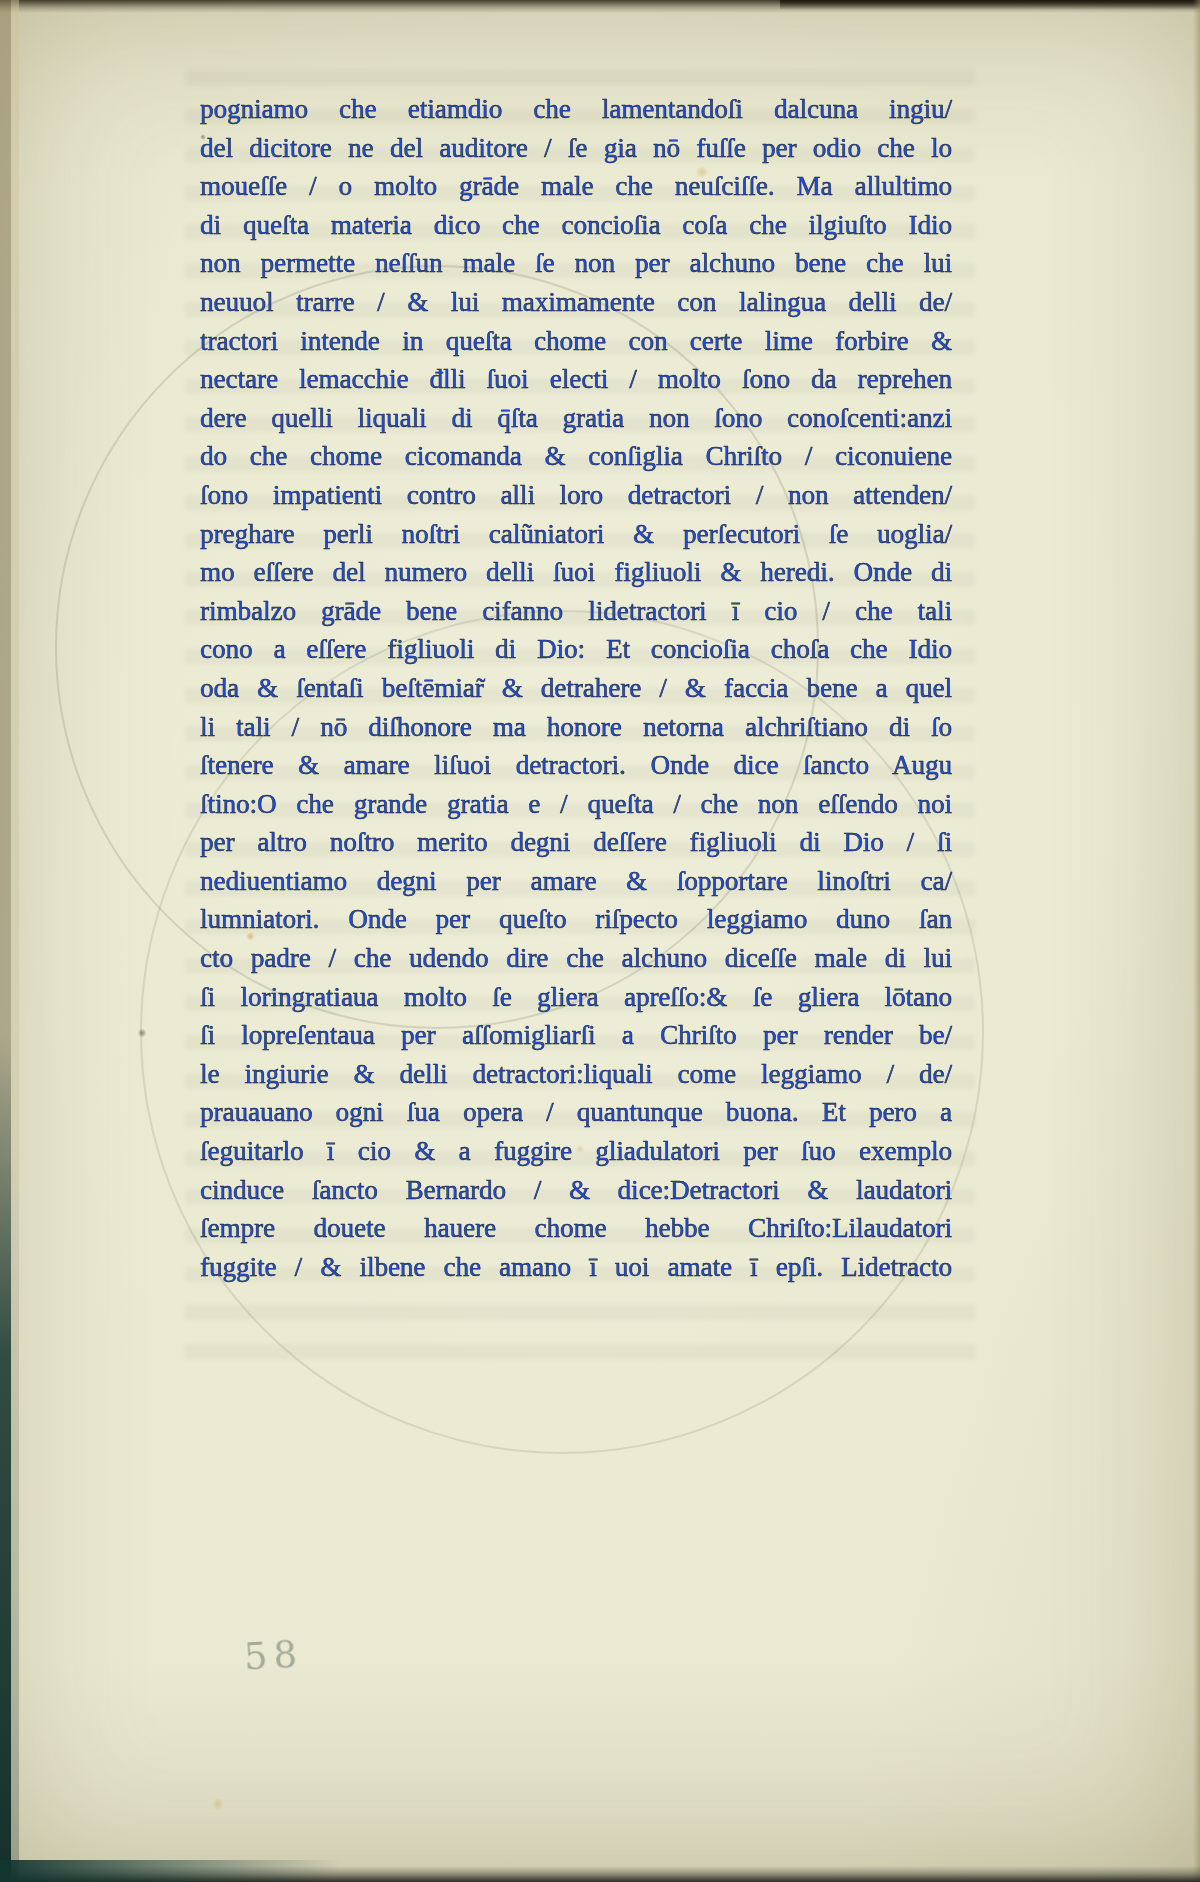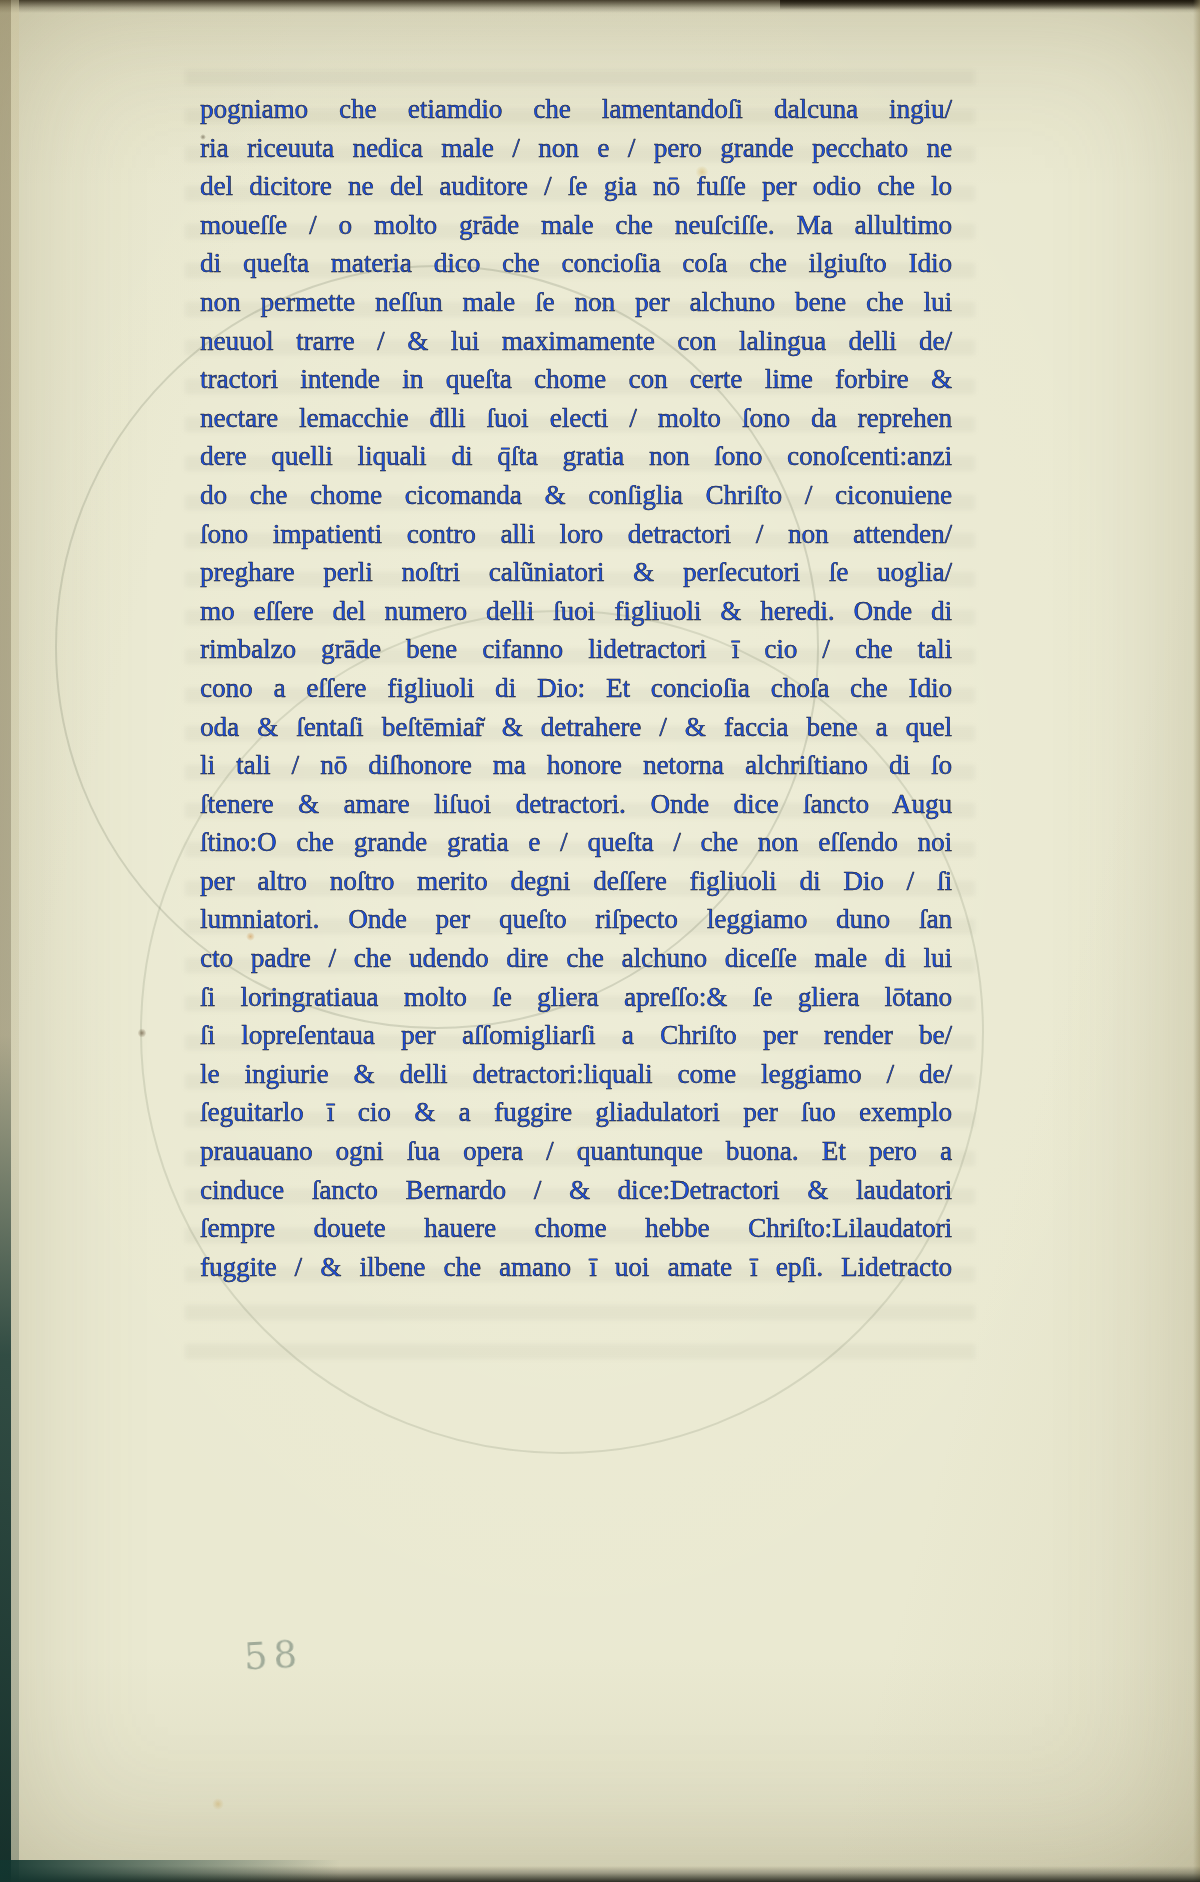--- a/index.html
+++ b/index.html
@@ -88,45 +88,45 @@
 
 <div class="speck s1"></div>
 <div class="speck s2"></div>
 <div class="speck s3"></div>
 <div class="speck s4"></div>
 <div class="speck s5"></div>
 <div class="speck s6"></div>
 
 <div class="textblock">
   <div class="line">pogniamo che etiamdio che lamentandoſi dalcuna ingiu/</div>
-  <div class="line">ria riceuuta nedica male / non e / pero grande pecchato ne</div>
   <div class="line">del dicitore ne del auditore / ſe gia nō fuſſe per odio che lo</div>
   <div class="line">moueſſe / o molto grāde male che neuſciſſe. Ma allultimo</div>
   <div class="line">di queſta materia dico che concioſia coſa che ilgiuſto Idio</div>
   <div class="line">non permette neſſun male ſe non per alchuno bene che lui</div>
   <div class="line">neuuol trarre / &amp; lui maximamente con lalingua delli de/</div>
   <div class="line">tractori intende in queſta chome con certe lime forbire &amp;</div>
   <div class="line">nectare lemacchie đlli ſuoi electi / molto ſono da reprehen</div>
   <div class="line">dere quelli liquali di q̄ſta gratia non ſono conoſcenti:anzi</div>
   <div class="line">do che chome cicomanda &amp; conſiglia Chriſto / ciconuiene</div>
   <div class="line">ſono impatienti contro alli loro detractori / non attenden/</div>
   <div class="line">preghare perli noſtri calũniatori &amp; perſecutori ſe uoglia/</div>
   <div class="line">mo eſſere del numero delli ſuoi figliuoli &amp; heredi. Onde di</div>
   <div class="line">rimbalzo grāde bene cifanno lidetractori ī cio / che tali</div>
   <div class="line">cono a eſſere figliuoli di Dio: Et concioſia choſa che Idio</div>
   <div class="line">oda &amp; ſentaſi beſtēmiar̃ &amp; detrahere / &amp; faccia bene a quel</div>
   <div class="line">li tali / nō diſhonore ma honore netorna alchriſtiano di ſo</div>
   <div class="line">ſtenere &amp; amare liſuoi detractori. Onde dice ſancto Augu</div>
   <div class="line">ſtino:O che grande gratia e / queſta / che non eſſendo noi</div>
   <div class="line">per altro noſtro merito degni deſſere figliuoli di Dio / ſi</div>
+  <div class="line">nediuentiamo degni per amare &amp; ſopportare linoſtri ca/</div>
   <div class="line">lumniatori. Onde per queſto riſpecto leggiamo duno ſan</div>
   <div class="line">cto padre / che udendo dire che alchuno diceſſe male di lui</div>
   <div class="line">ſi loringratiaua molto ſe gliera apreſſo:&amp; ſe gliera lōtano</div>
   <div class="line">ſi lopreſentaua per aſſomigliarſi a Chriſto per render be/</div>
   <div class="line">le ingiurie &amp; delli detractori:liquali come leggiamo / de/</div>
+  <div class="line">prauauano ogni ſua opera / quantunque buona. Et pero a</div>
   <div class="line">ſeguitarlo ī cio &amp; a fuggire gliadulatori per ſuo exemplo</div>
-  <div class="line">prauauano ogni ſua opera / quantunque buona. Et pero a</div>
   <div class="line">cinduce ſancto Bernardo / &amp; dice:Detractori &amp; laudatori</div>
   <div class="line">ſempre douete hauere chome hebbe Chriſto:Lilaudatori</div>
   <div class="line">fuggite / &amp; ilbene che amano ī uoi amate ī epſi. Lidetracto</div>
 </div>
 
 <div class="signature">58</div>
 
 </body></html>

